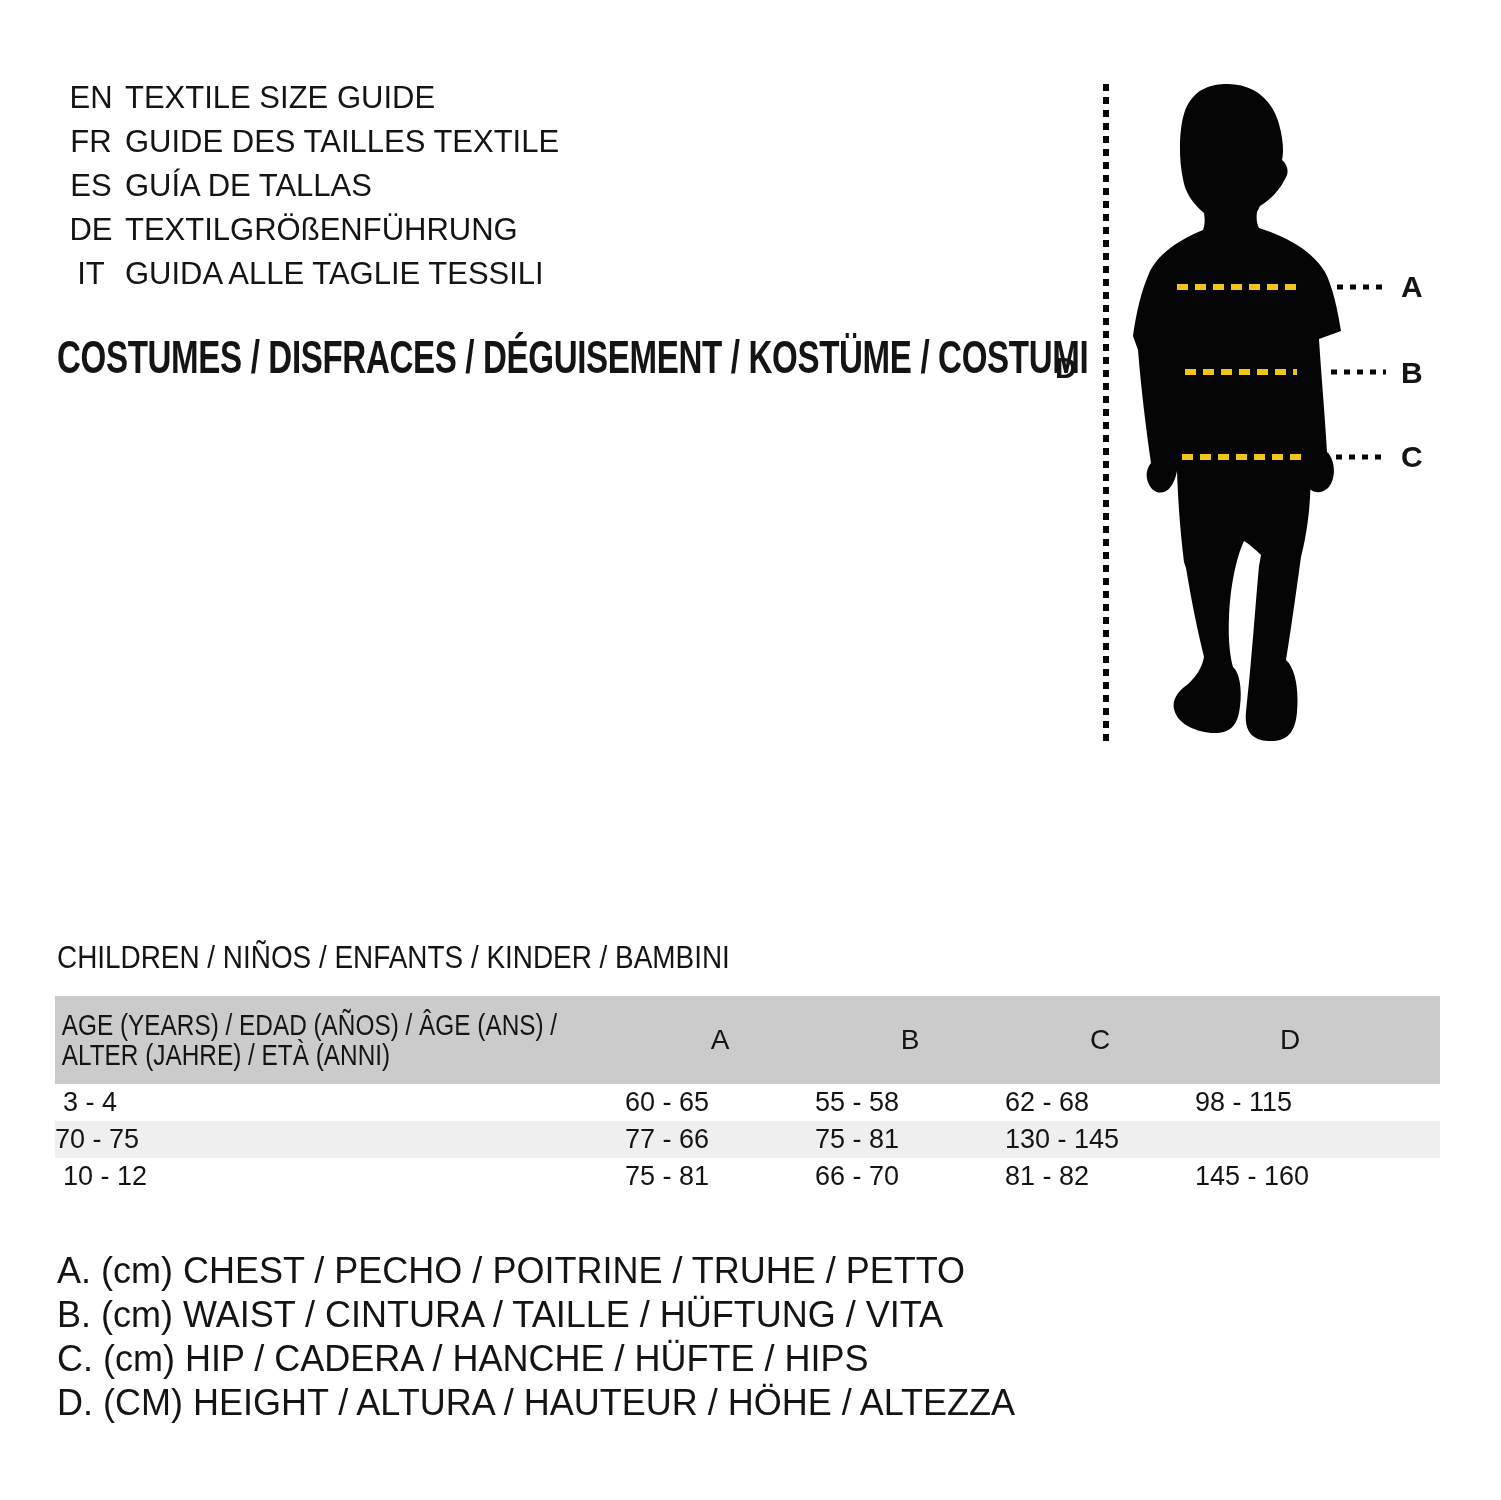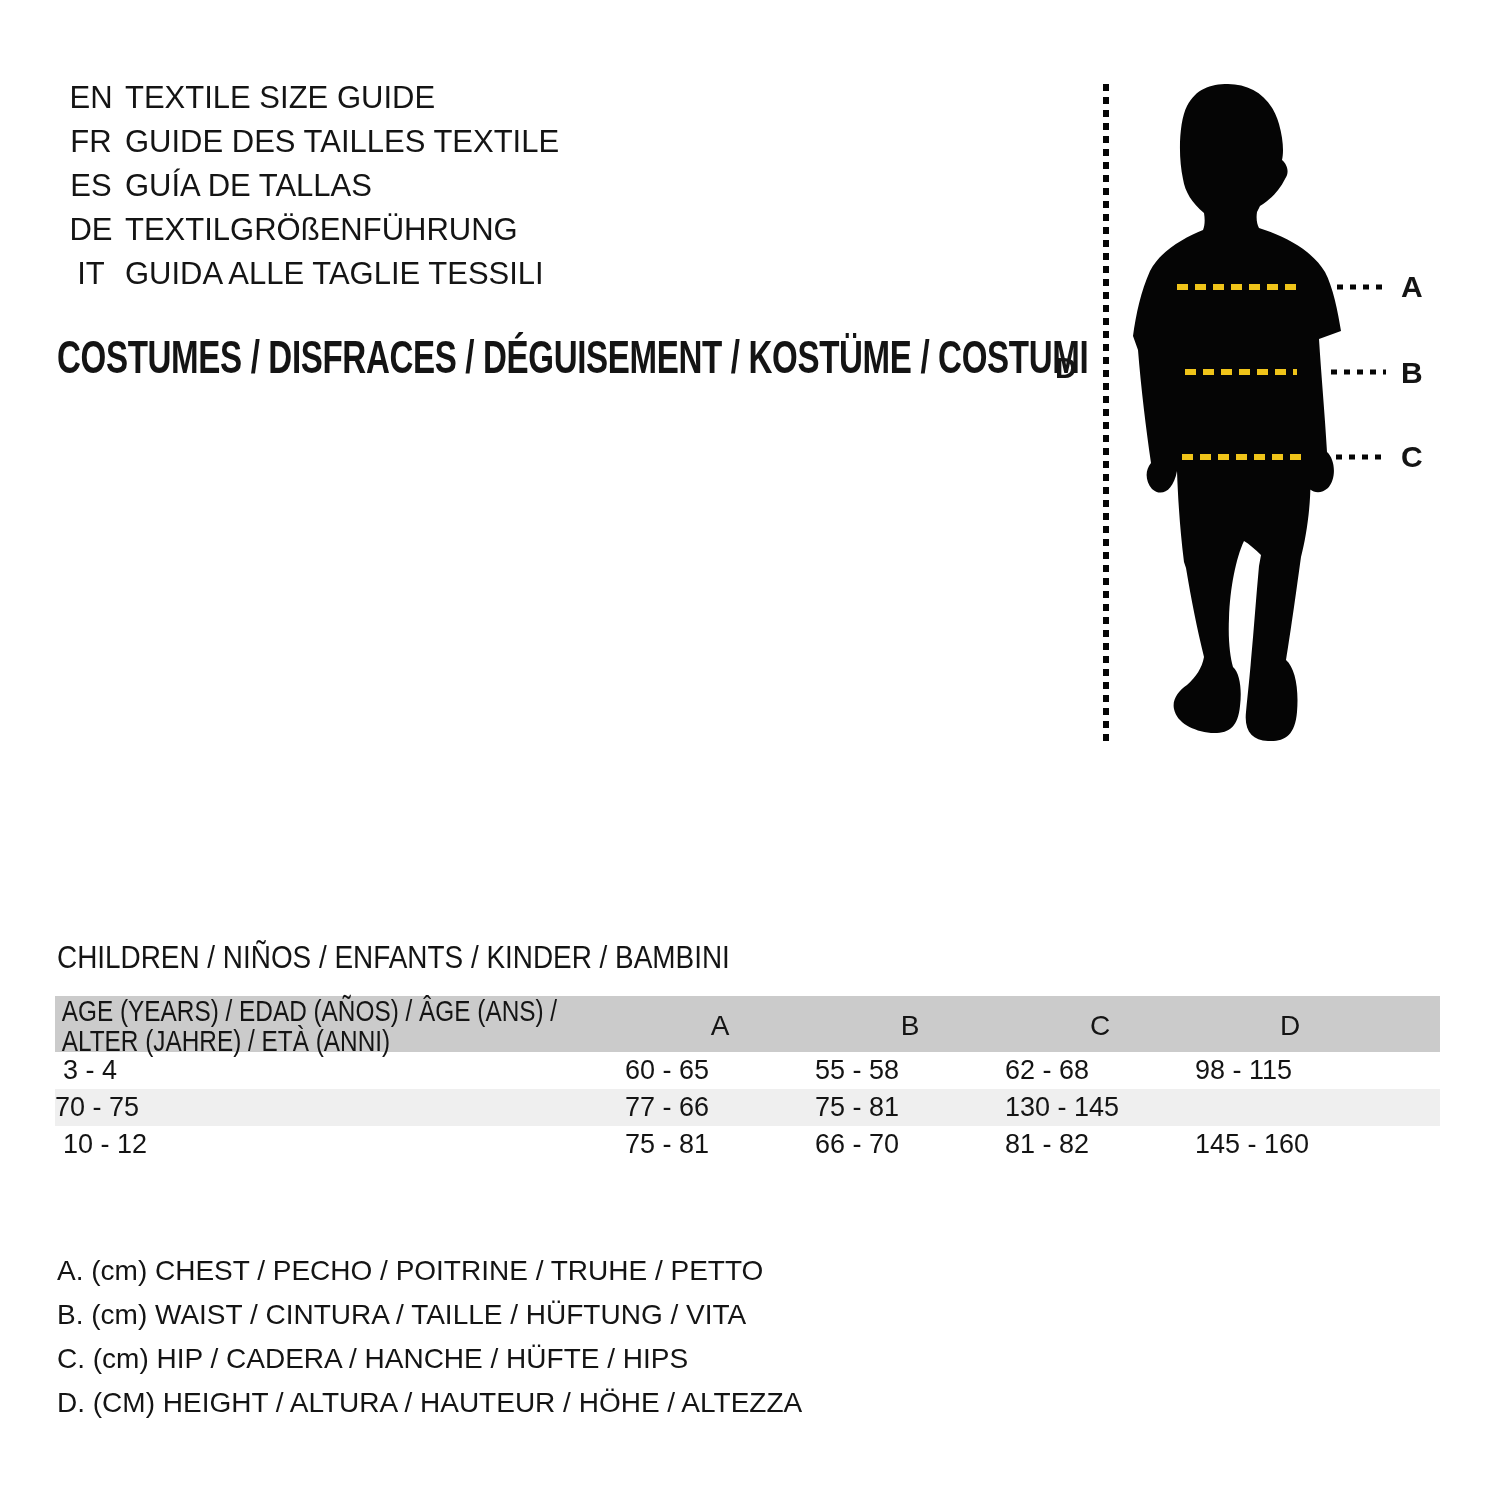--- a/index.html
+++ b/index.html
@@ -46,40 +46,40 @@
   
   .section-heading{
     position:absolute;left:57px;top:942px;
     font-size:31px;line-height:31px;white-space:nowrap;
     transform:scaleX(0.9);transform-origin:0 0;
   }
   
   .size-table{position:absolute;left:55px;top:996px;width:1385px;}
   .thead{
     background:var(--table-header-bg);
-    height:56px;
+    height:88px;
     display:grid;grid-template-columns:570px 190px 190px 190px 190px;
     align-items:center;
   }
   .age-head{
     padding-left:8px;font-size:29px;line-height:30px;white-space:nowrap;
     transform:scaleX(0.84);transform-origin:0 50%;
   }
   .col-head{text-align:center;font-size:28px;}
   .trow{
     height:37px;
     display:grid;grid-template-columns:570px 190px 190px 190px 190px;
     align-items:center;font-size:27px;
   }
   .tbody .trow:nth-child(even){background:var(--table-alt-row-bg);}
   .age-cell{padding-left:8px;white-space:nowrap;}
   .num{white-space:nowrap;}
   
   .footnotes{position:absolute;left:57px;top:1249px;}
-  .footnote{font-size:28px;line-height:44px;white-space:nowrap;}
+  .footnote{font-size:36px;line-height:44px;white-space:nowrap;}
 </style>
 </head>
 <body>
 
 <div class="langs">
   <div class="lang-row">
     <span class="lang-code">EN</span>
     <span class="lang-label">TEXTILE SIZE GUIDE</span>
   </div>
   <div class="lang-row">

